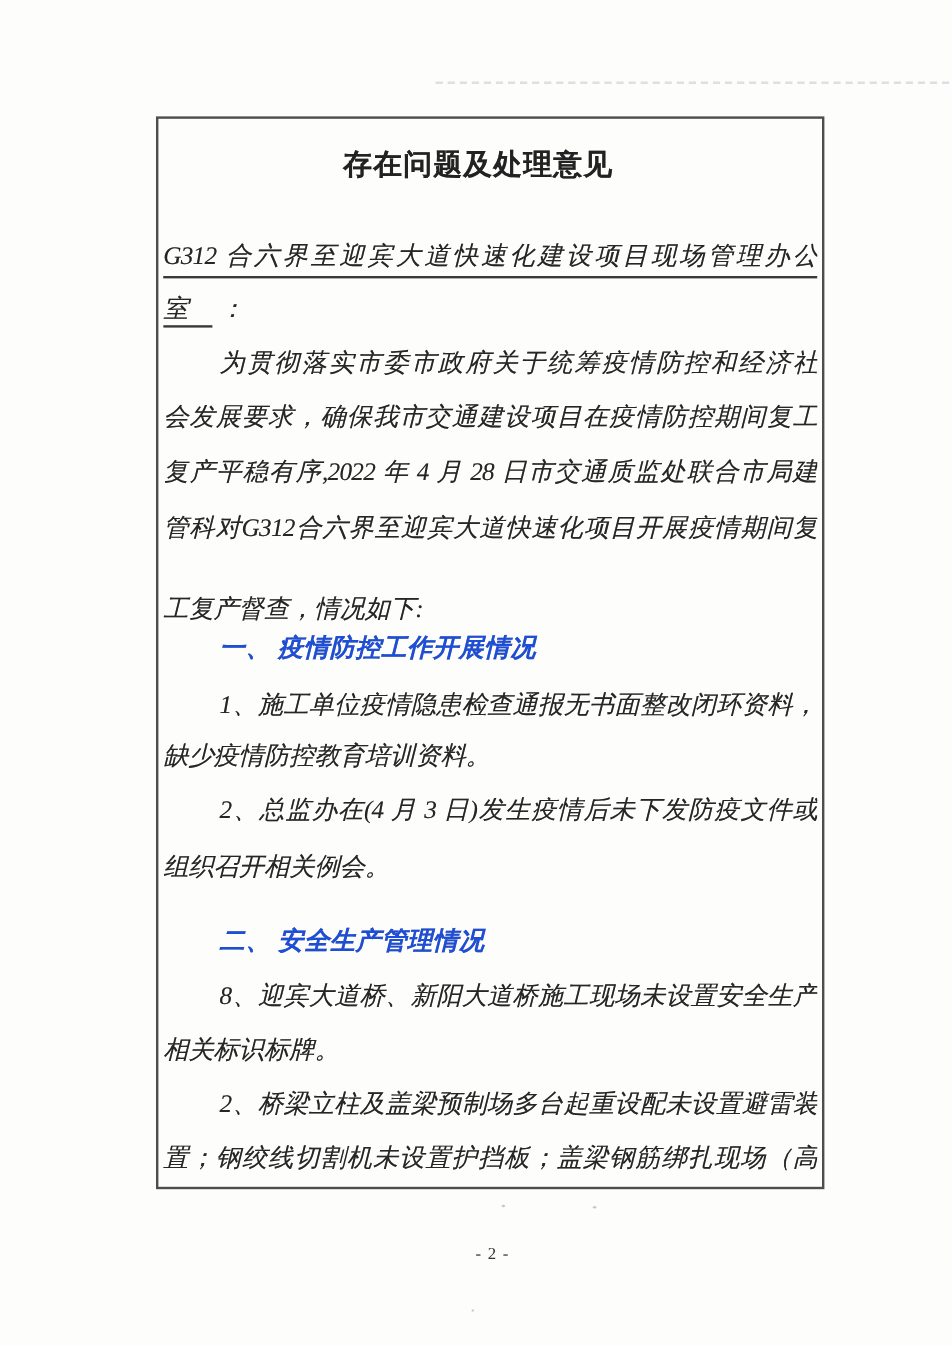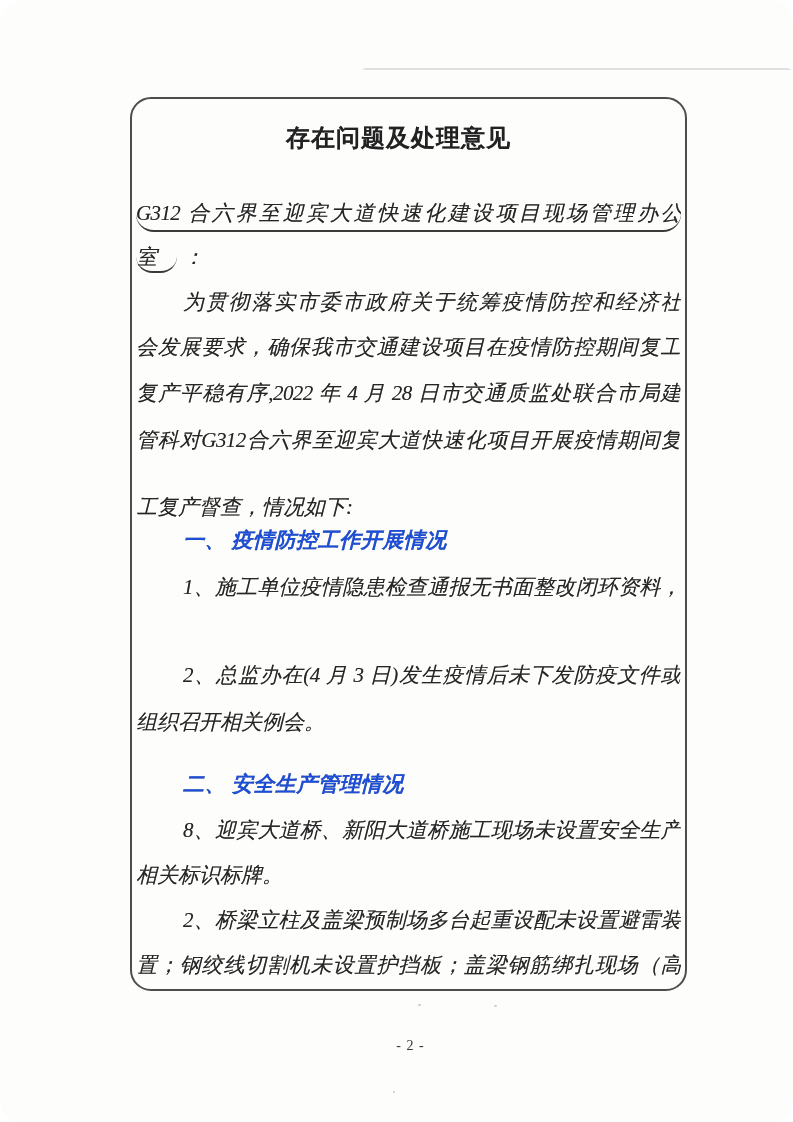--- a/index.html
+++ b/index.html
@@ -1,21 +1,21 @@
 <!DOCTYPE html>
 <html style="--ink: #262626; --border: #4d4d4d; --paper: #fdfdfc; --artifact: #d8d8d8;"><head>
 <meta charset="utf-8">
 <style>
   :root {
     --ink: #262626;
     --border: #4d4d4d;
     --paper: #fdfdfc;
     --artifact: #d8d8d8;
   }
-  * { margin: 0; padding: 0; box-sizing: border-box; border-radius: 21px; }
+  * { margin: 0; padding: 0; box-sizing: border-box; }
   html, body { background: #ffffff; }
   body {
     font-family: "Liberation Serif", "DejaVu Serif", serif;
     color: var(--ink);
   }
   .sheet {
     position: relative;
     width: 793px;
     height: 1122px;
     background: var(--paper);
@@ -151,20 +151,21 @@
 
     <div class="line fill indent l-p1">为贯彻落实市委市政府关于统筹疫情防控和经济社</div>
     <div class="line fill l-p2">会发展要求，确保我市交通建设项目在疫情防控期间复工</div>
     <div class="line fill l-p3">复产平稳有序,2022 年 4 月 28 日市交通质监处联合市局建</div>
     <div class="line fill l-p4">管科对G312合六界至迎宾大道快速化项目开展疫情期间复</div>
     <div class="line l-p5">工复产督查，情况如下:</div>
 
     <div class="line heading indent l-h1">一、 疫情防控工作开展情况</div>
 
     <div class="line fill indent l-s1a1">1、施工单位疫情隐患检查通报无书面整改闭环资料，</div>
+    <div class="line l-s1a2">缺少疫情防控教育培训资料。</div>
 
     <div class="line fill indent l-s1b1">2、总监办在(4 月 3 日)发生疫情后未下发防疫文件或</div>
     <div class="line l-s1b2">组织召开相关例会。</div>
 
     <div class="line heading indent l-h2">二、 安全生产管理情况</div>
 
     <div class="line fill indent l-s2a1">8、迎宾大道桥、新阳大道桥施工现场未设置安全生产</div>
     <div class="line l-s2a2">相关标识标牌。</div>
 
     <div class="line fill indent l-s2b1">2、桥梁立柱及盖梁预制场多台起重设配未设置避雷装</div>

